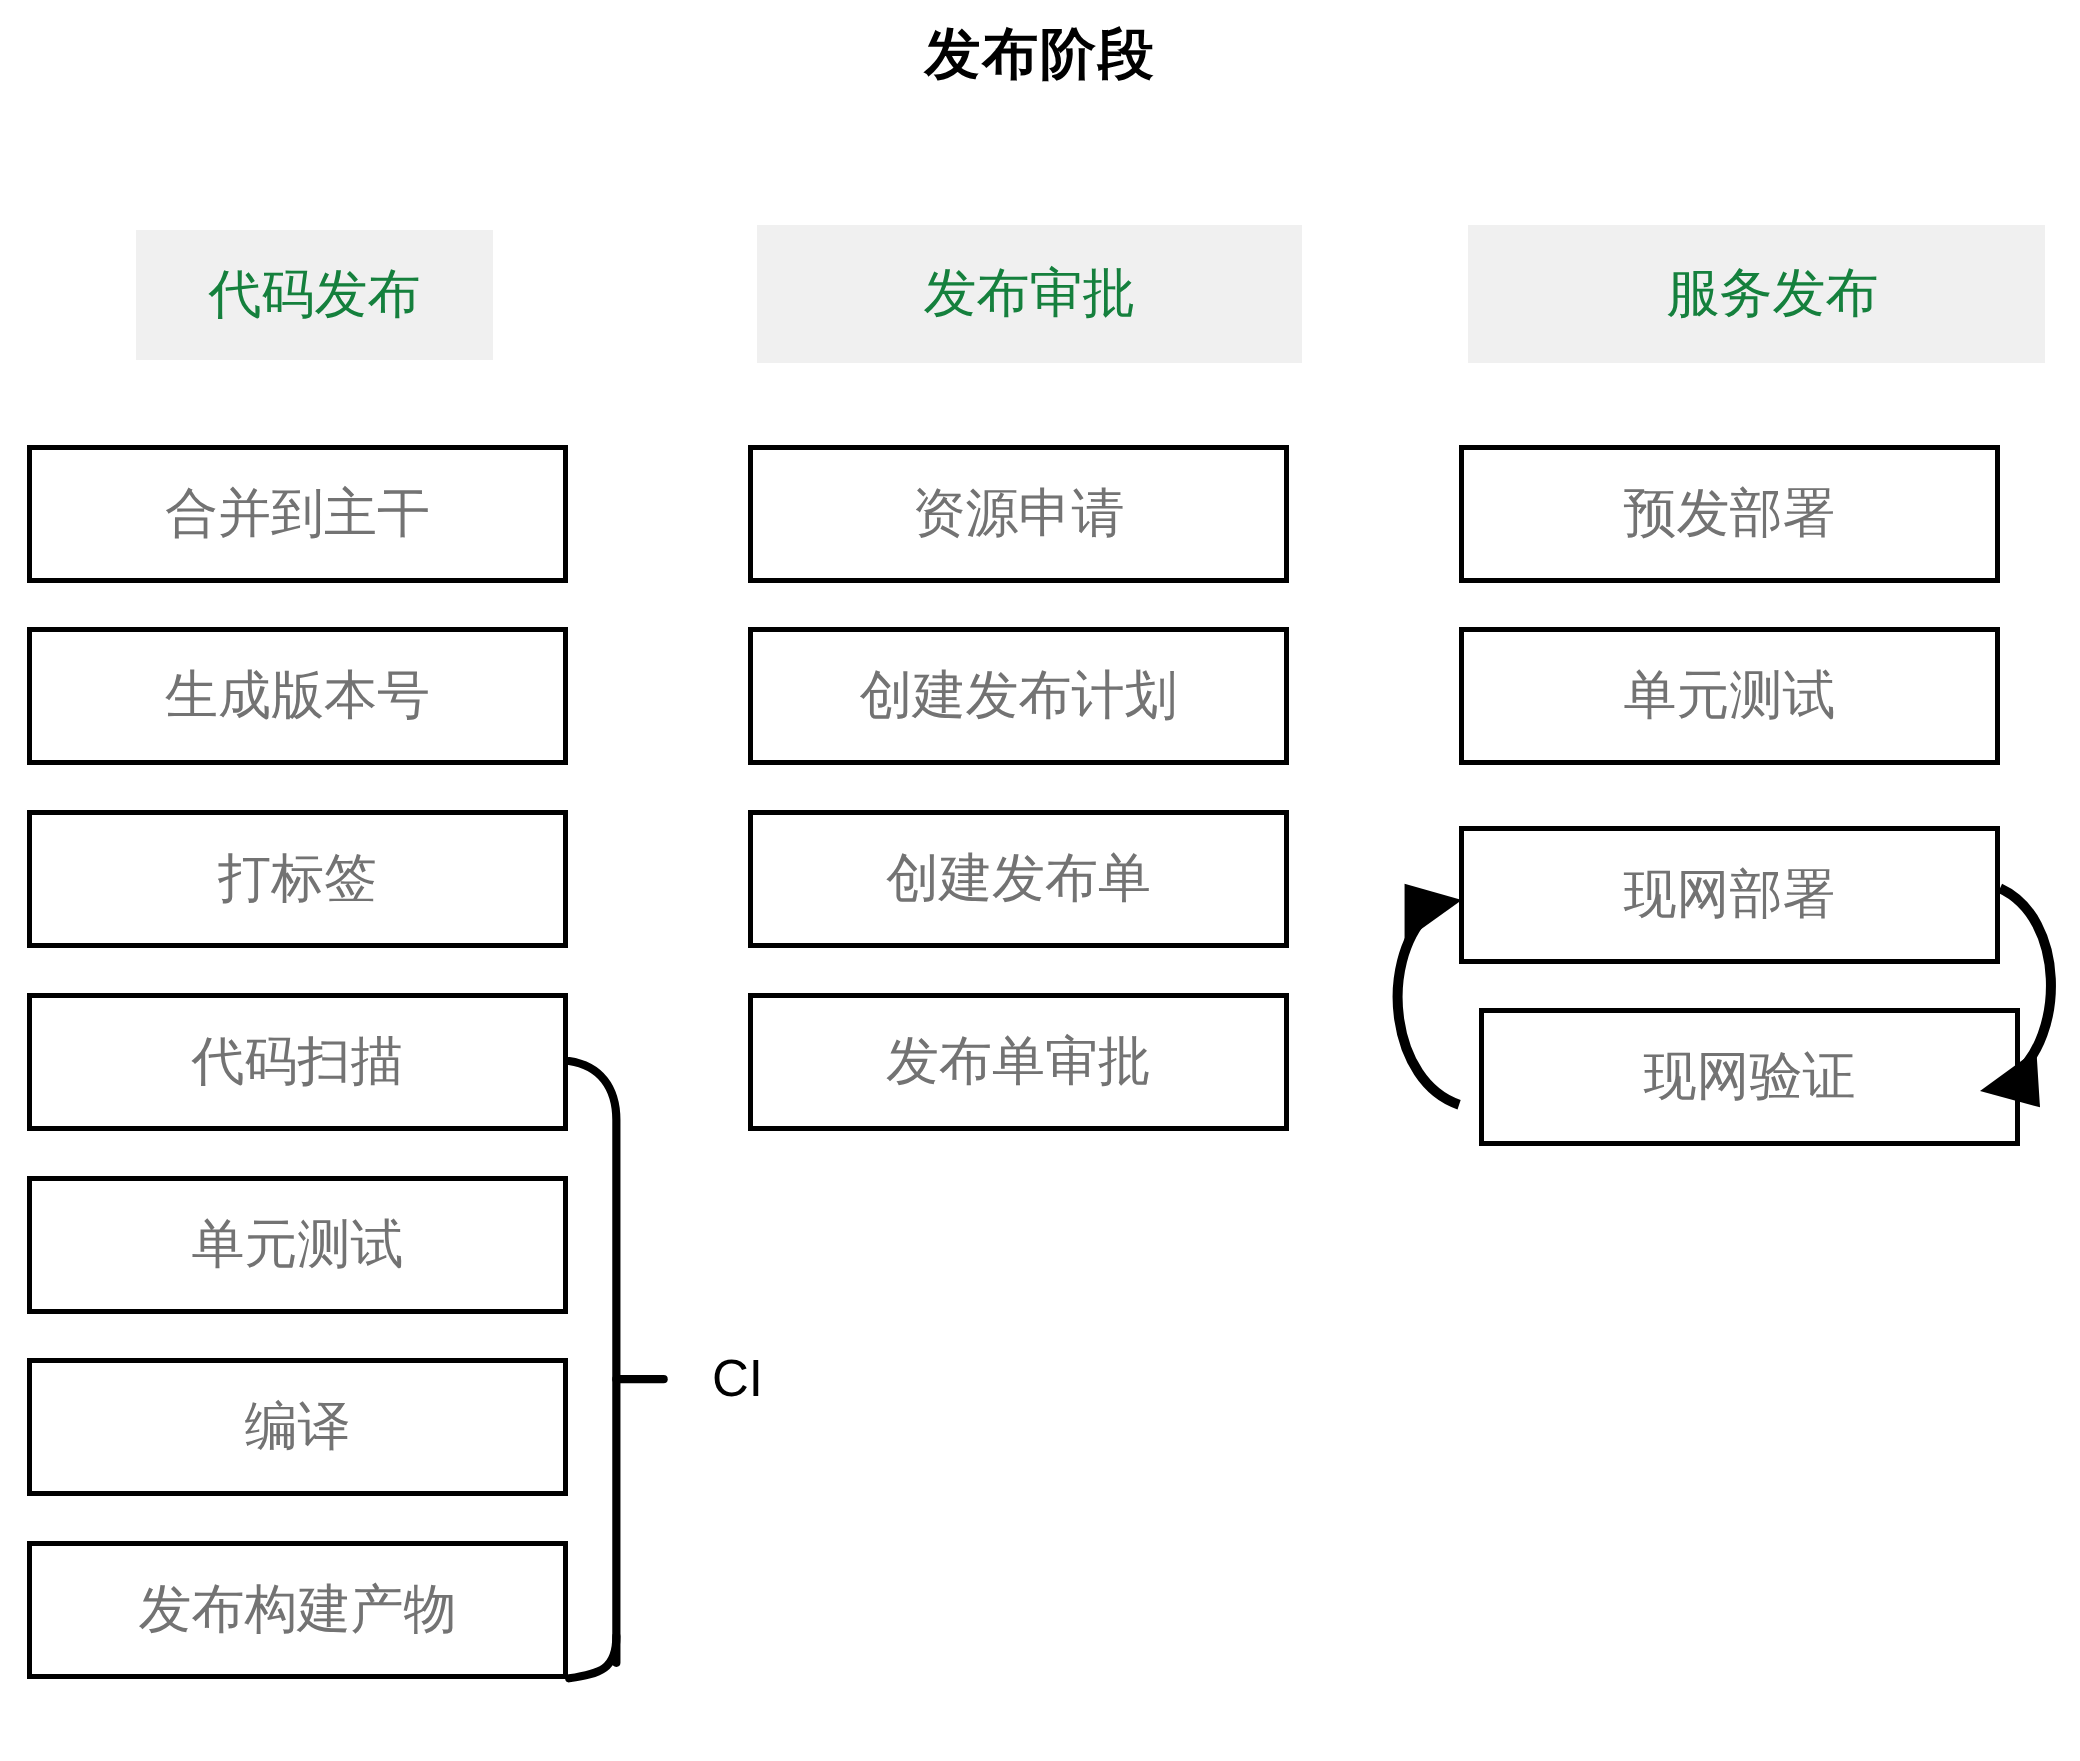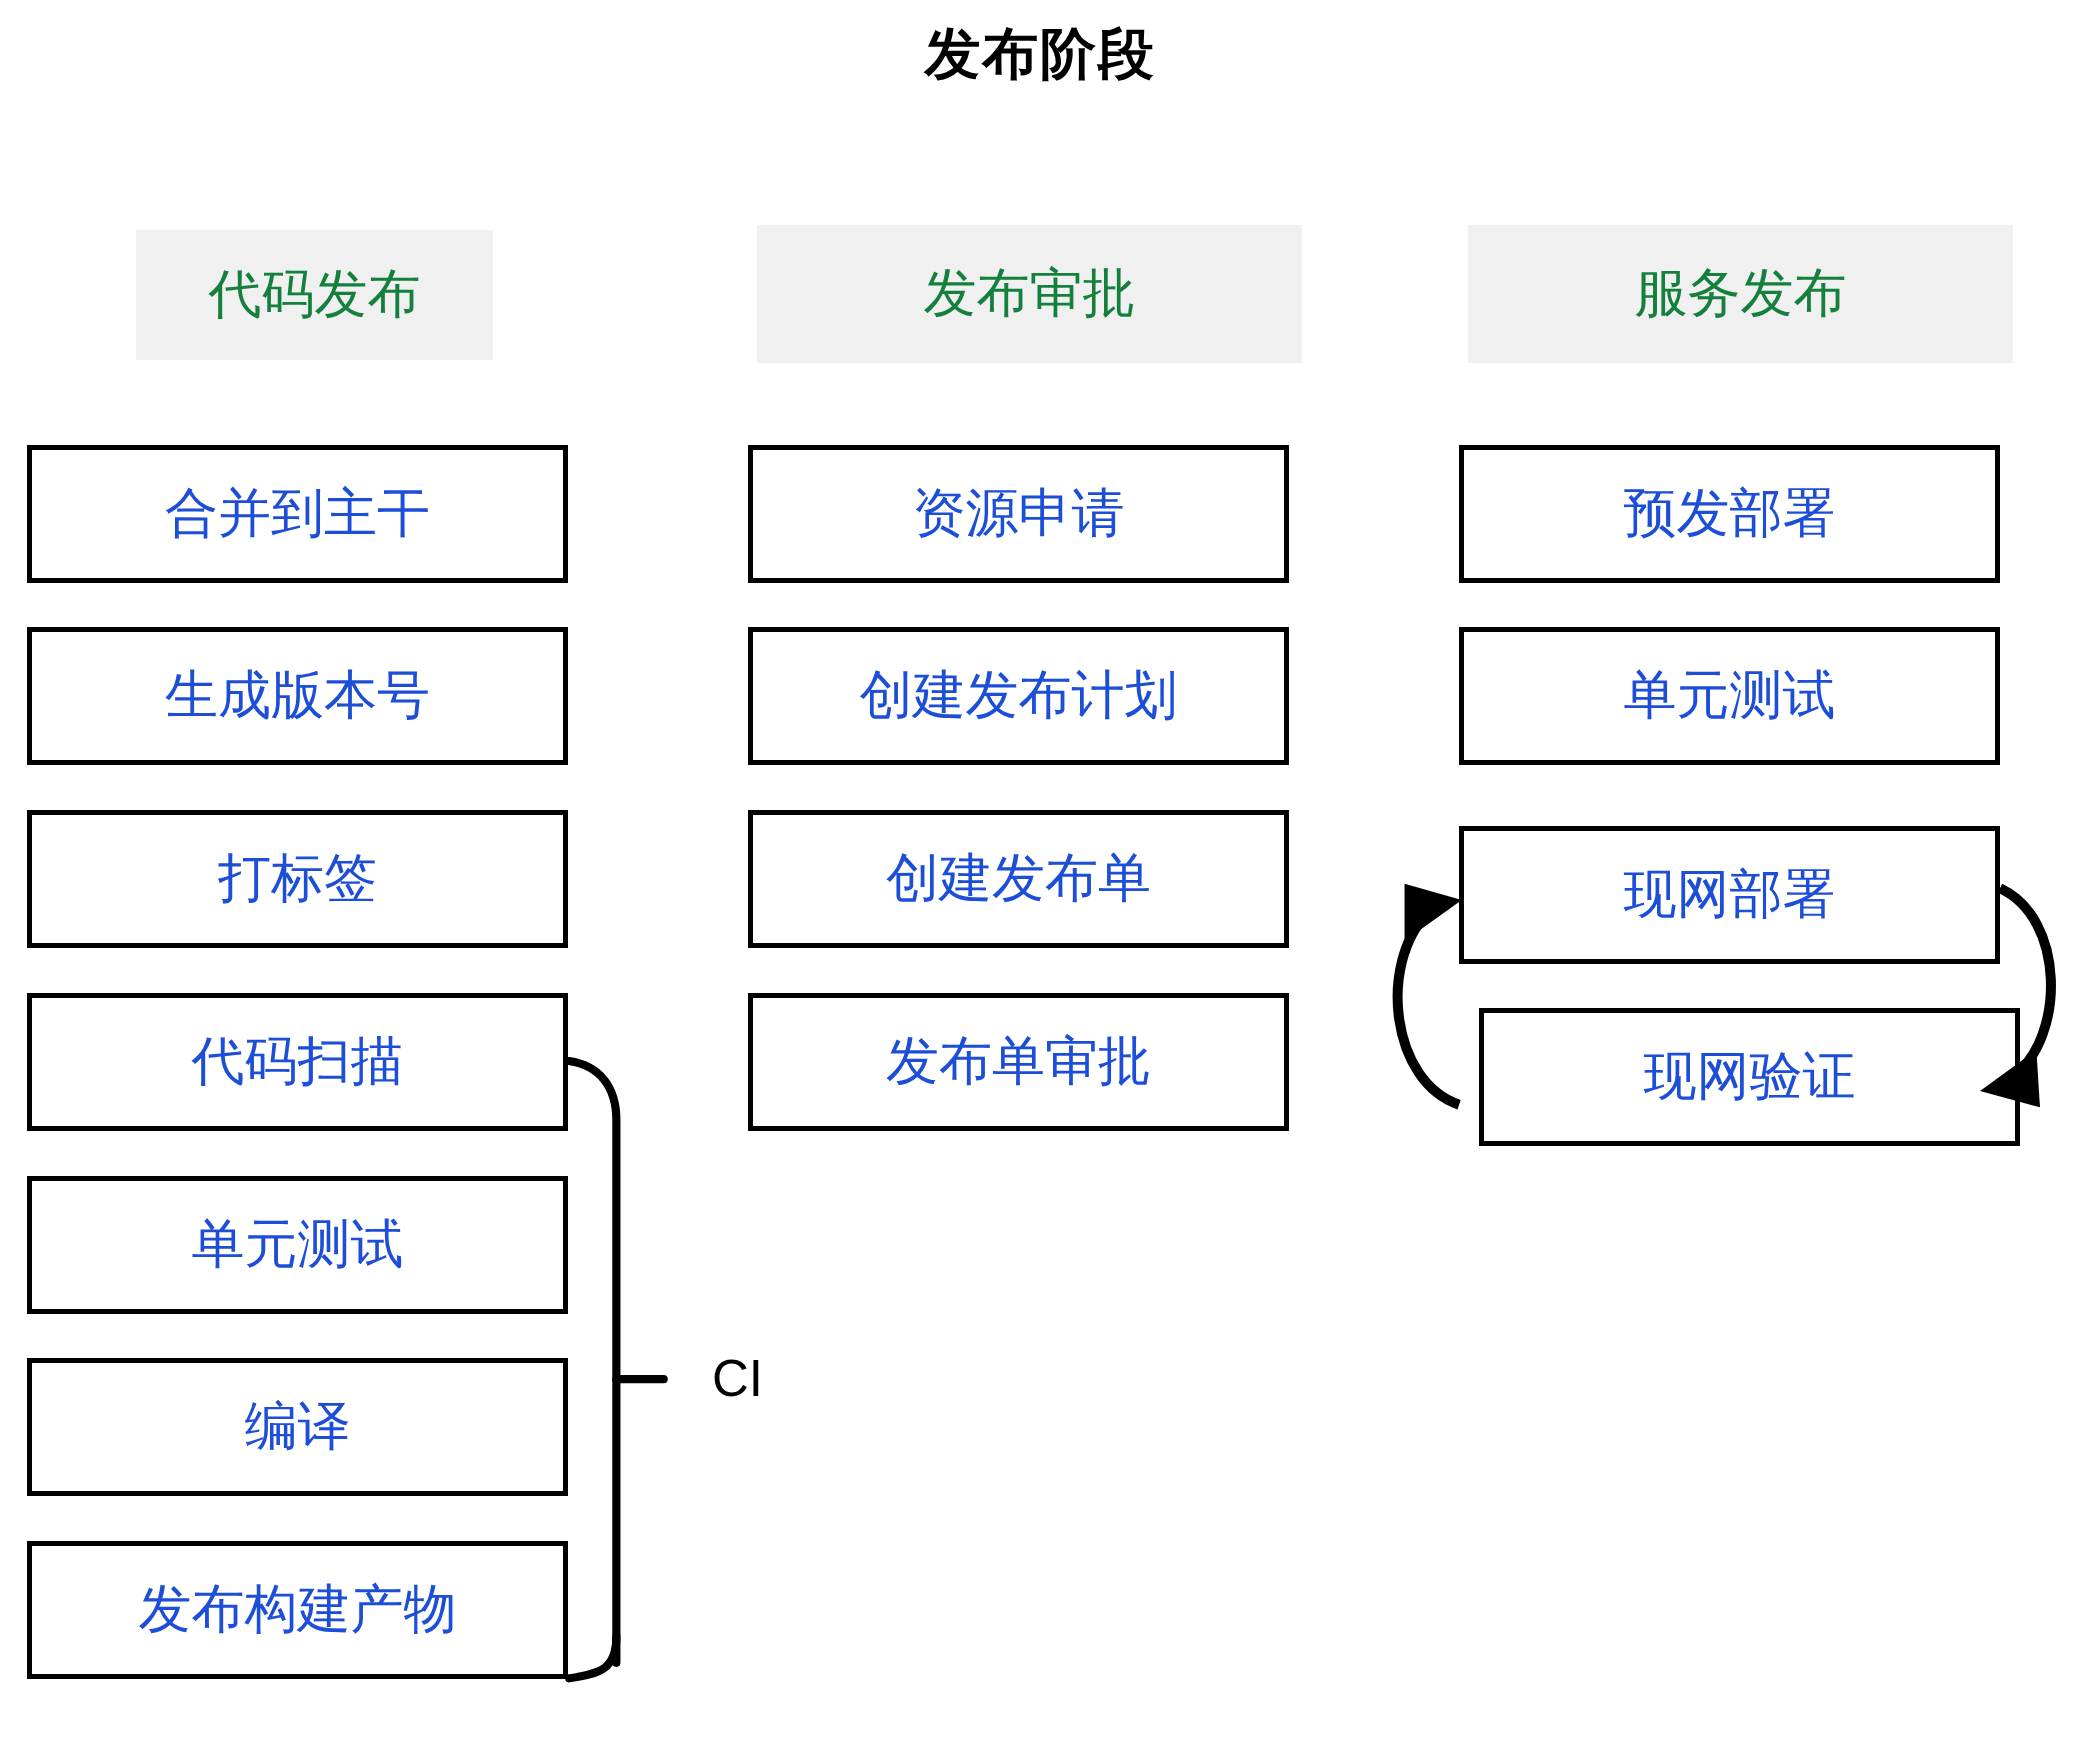--- a/index.html
+++ b/index.html
@@ -42,21 +42,21 @@
   }
   .box {
     position: absolute;
     border: 5.5px solid #000000;
     background: #ffffff;
     box-sizing: border-box;
     display: flex;
     align-items: center;
     justify-content: center;
     font-size: 53px;
-    color: #1d4ed8;
+    color: #737373;
   }
   .ci-label {
     position: absolute;
     font-size: 51px;
     color: #000000;
     line-height: 1;
     margin-left: 32px;
   }
   svg.overlay {
     position: absolute;
@@ -84,21 +84,21 @@
   <div class="box" style="left:27px; top:1358px; width:541px; height:138px;">编译</div>
   <div class="box" style="left:27px; top:1541px; width:541px; height:138px;">发布构建产物</div>
 
   <div class="col-header" style="left:745px; top:225px; width:545px; height:138px;">发布审批</div>
 
   <div class="box" style="left:748px; top:445px; width:541px; height:138px;">资源申请</div>
   <div class="box" style="left:748px; top:627px; width:541px; height:138px;">创建发布计划</div>
   <div class="box" style="left:748px; top:810px; width:541px; height:138px;">创建发布单</div>
   <div class="box" style="left:748px; top:993px; width:541px; height:138px;">发布单审批</div>
 
-  <div class="col-header" style="left:1456px; top:225px; width:545px; height:138px;">服务发布</div>
+  <div class="col-header" style="left:1456px; top:225px; width:545px; height:138px;padding-left:32px;">服务发布</div>
 
   <div class="box" style="left:1459px; top:445px; width:541px; height:138px;">预发部署</div>
   <div class="box" style="left:1459px; top:627px; width:541px; height:138px;">单元测试</div>
   <div class="box" style="left:1459px; top:826px; width:541px; height:138px;">现网部署</div>
   <div class="box" style="left:1459px; top:1008px; width:541px; height:138px;margin-left:20px;">现网验证</div>
 
   <svg class="overlay" viewBox="0 0 2288 1938">
 
     <g fill="none" stroke="#000000" stroke-width="9" stroke-linecap="round">
       <path d="M 626 1167 C 660 1172, 678 1196, 678 1232 L 678 1829"></path>

